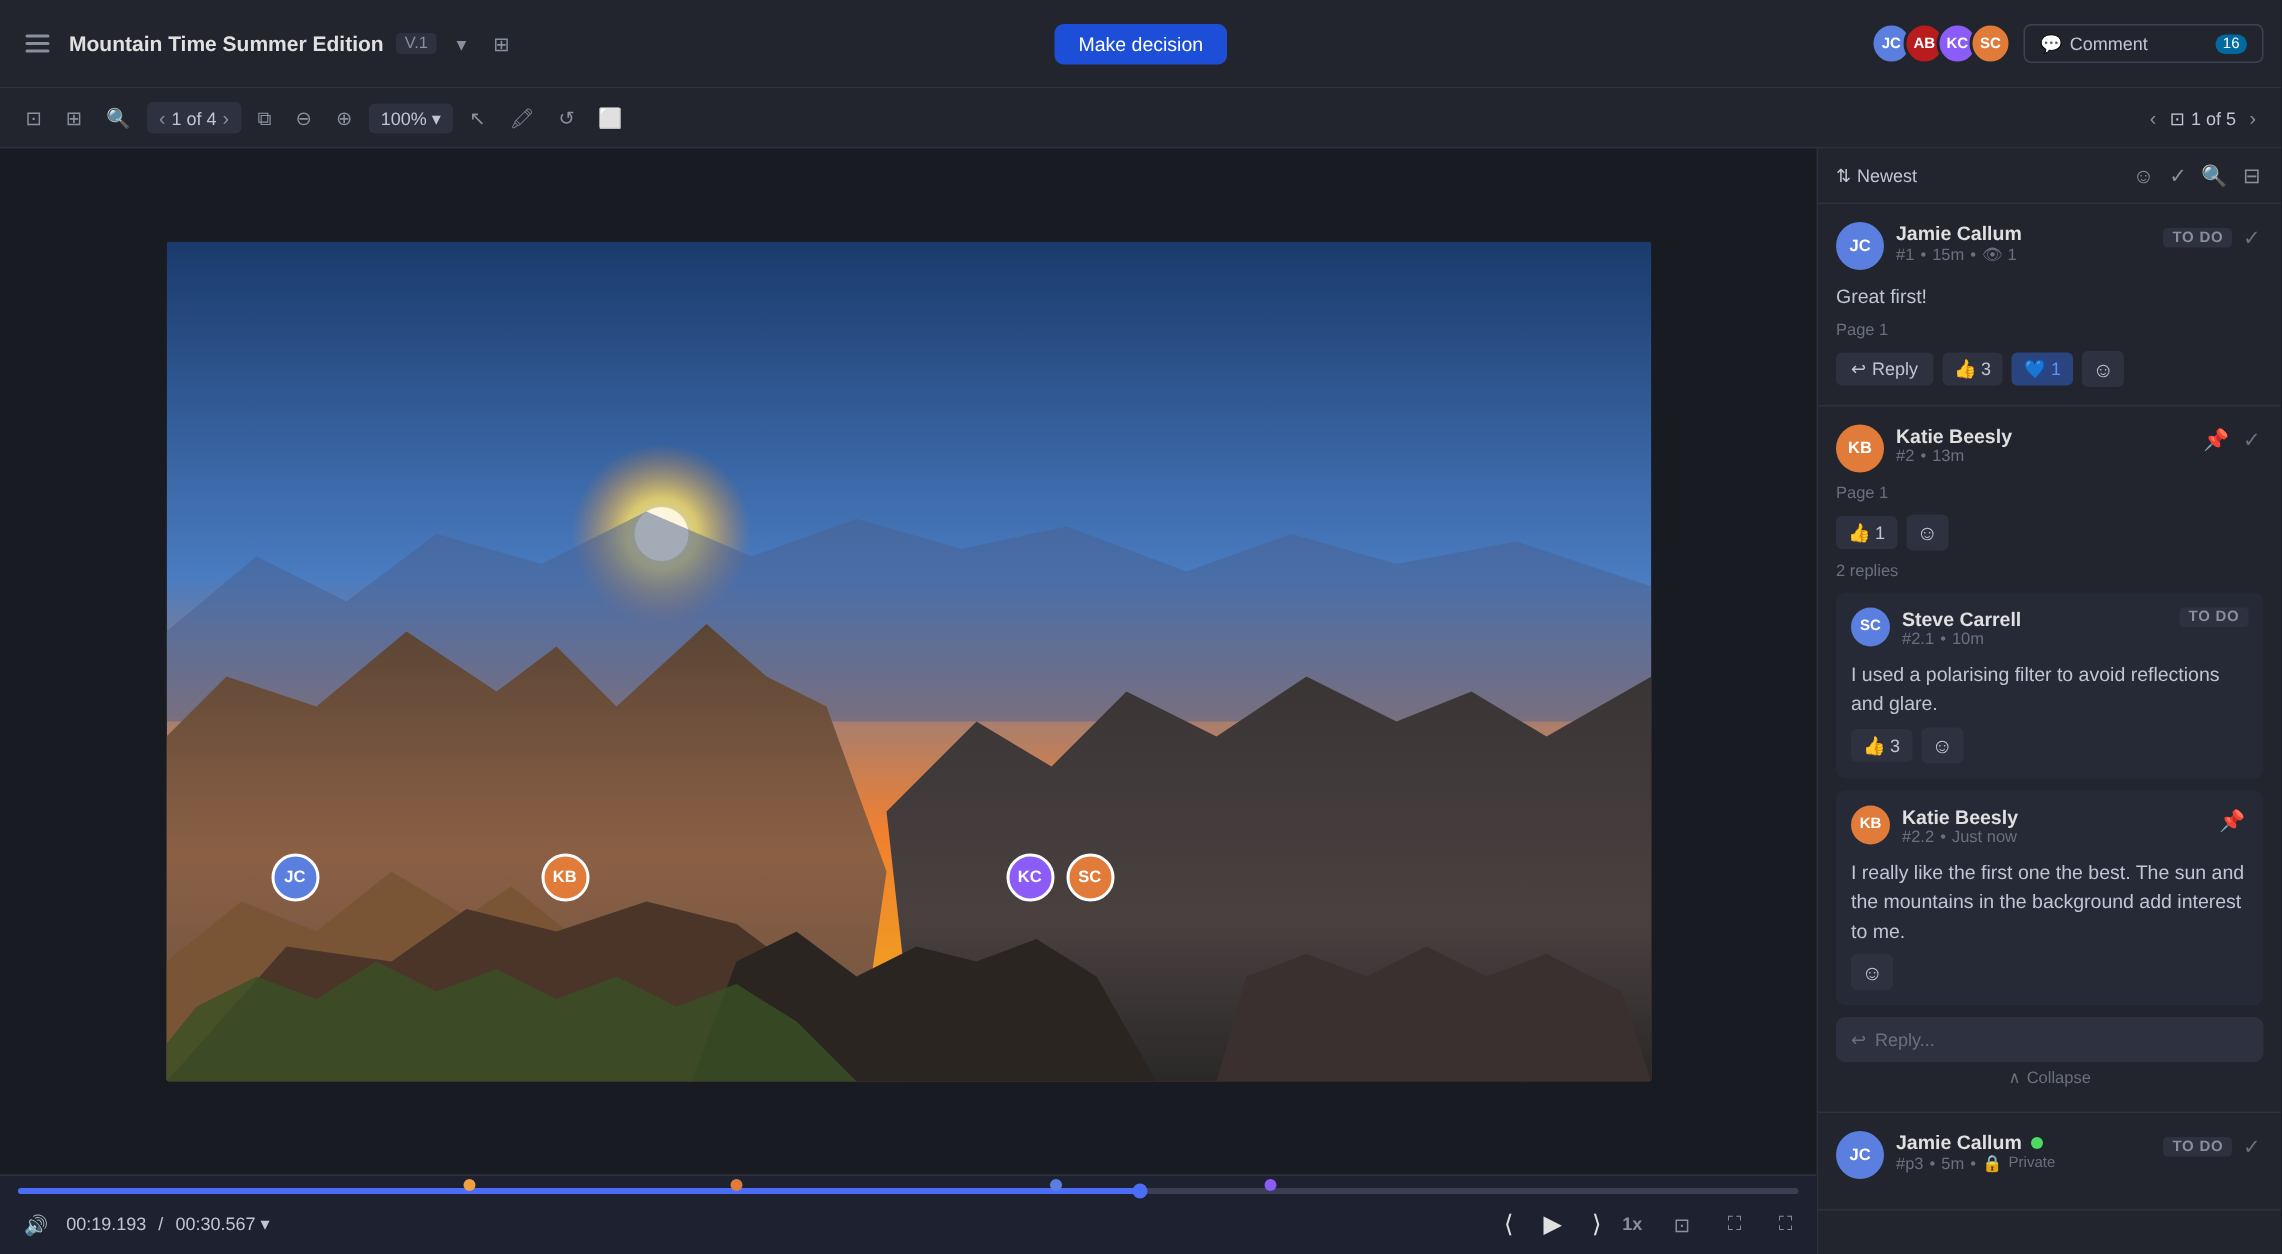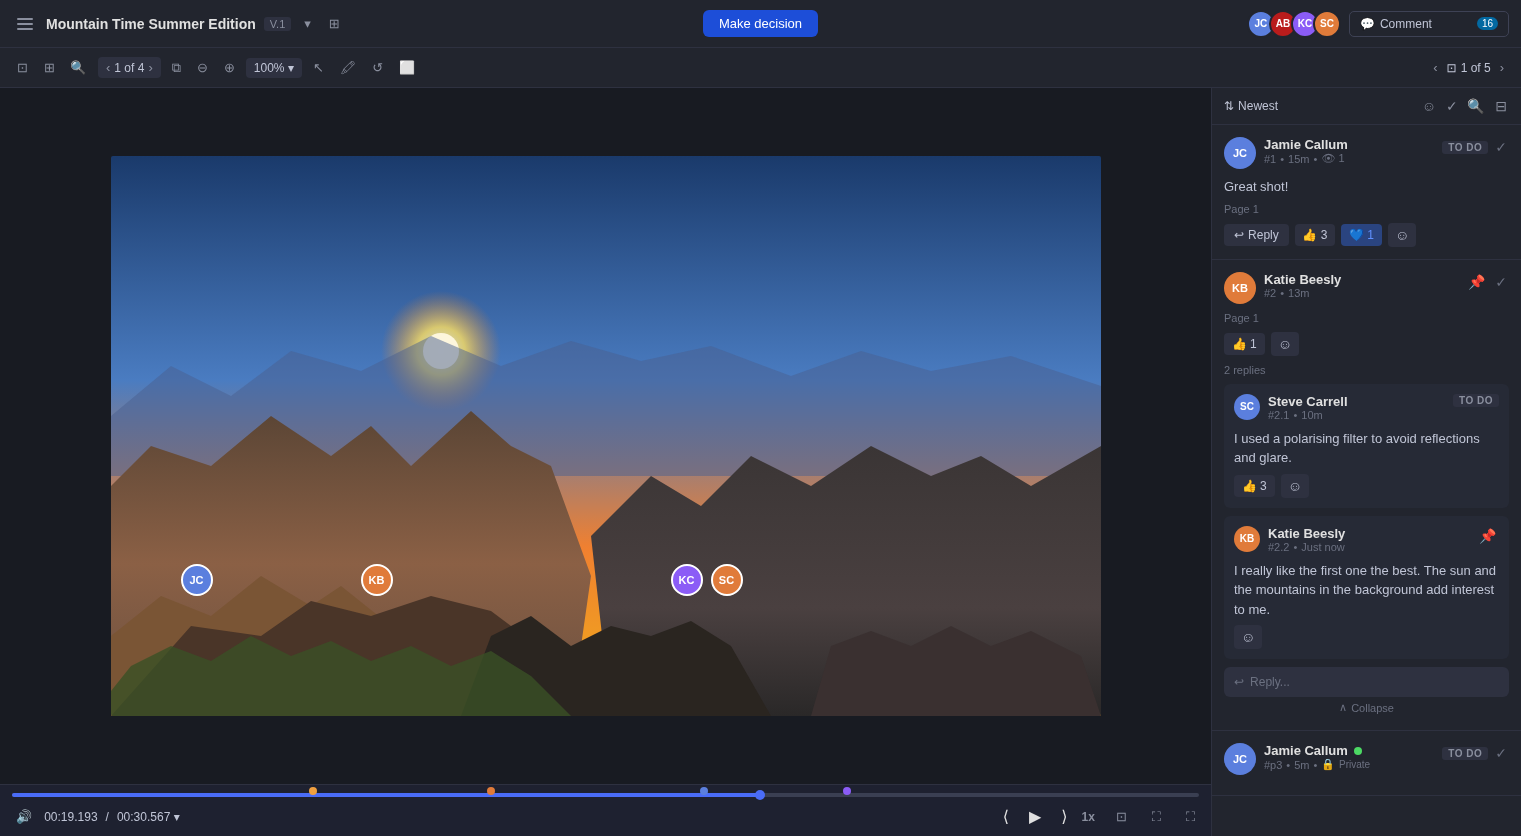--- a/index.html
+++ b/index.html
@@ -14,21 +14,21 @@
       display: flex;
       flex-direction: column;
     }
 
     
     .topbar {
       display: flex;
       align-items: center;
       background: #22252e;
       border-bottom: 1px solid #2e3140;
-      height: 48px;
+      height: 59px;
       padding: 0 12px;
       flex-shrink: 0;
     }
     .topbar-left {
       display: flex;
       align-items: center;
       gap: 8px;
       flex: 1;
     }
     .menu-icon {
@@ -722,21 +722,21 @@
               <span>15m</span>
               <span>•</span>
               <span>👁 1</span>
             </div>
           </div>
           <div class="comment-actions">
             <span class="todo-badge">TO DO</span>
             <button class="icon-action">✓</button>
           </div>
         </div>
-        <div class="comment-text">Great shot!</div>
+        <div class="comment-text">Great first!</div>
         <div class="comment-page">Page 1</div>
         <div class="comment-footer">
           <button class="reply-btn">
             <span>↩</span>
             <span>Reply</span>
           </button>
           <button class="react-btn">
             <span>👍</span>
             <span class="count">3</span>
           </button>

